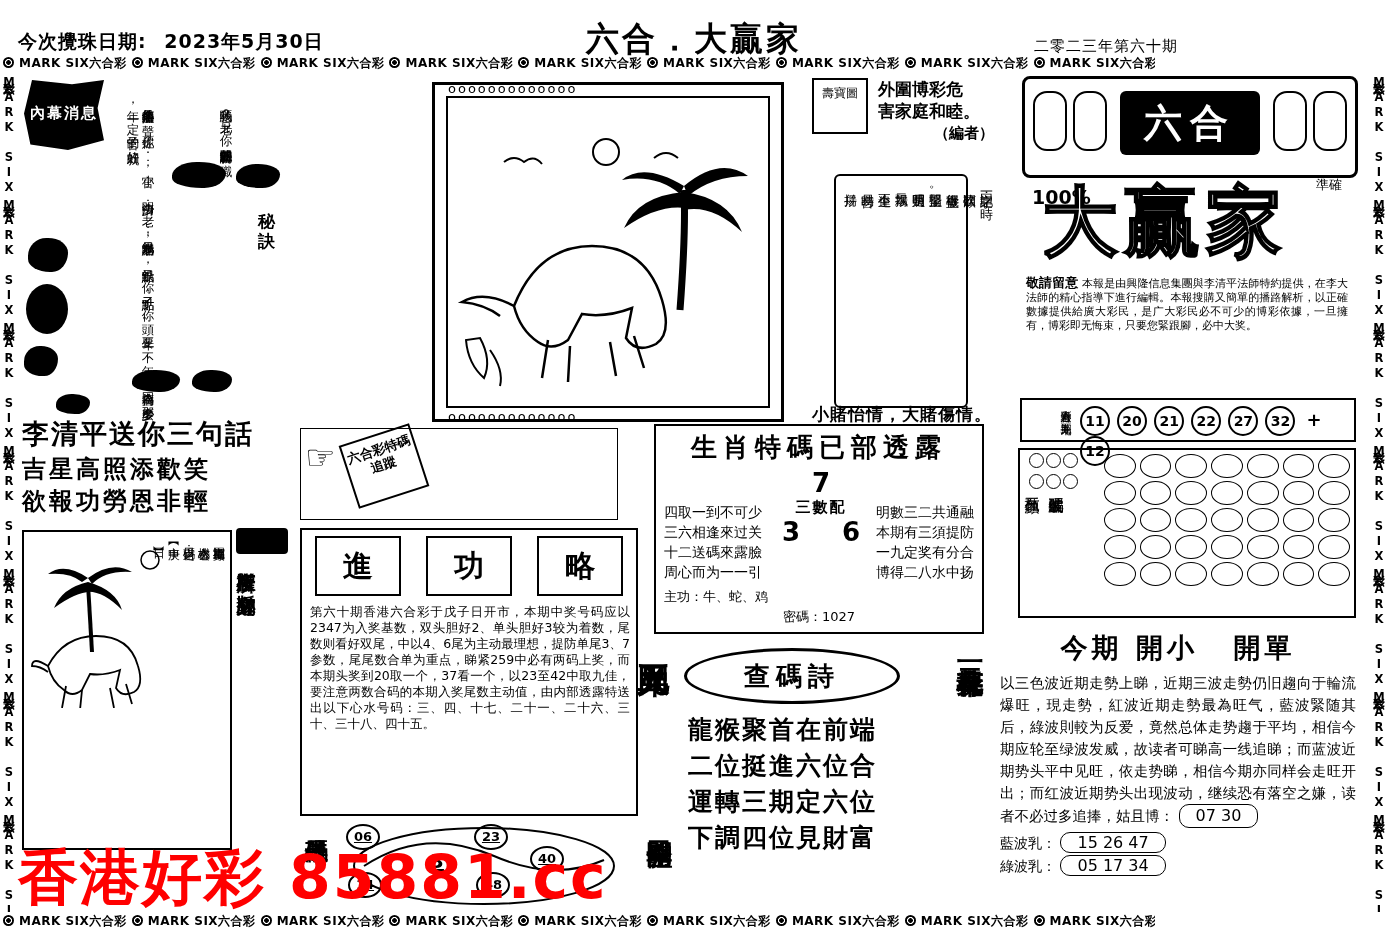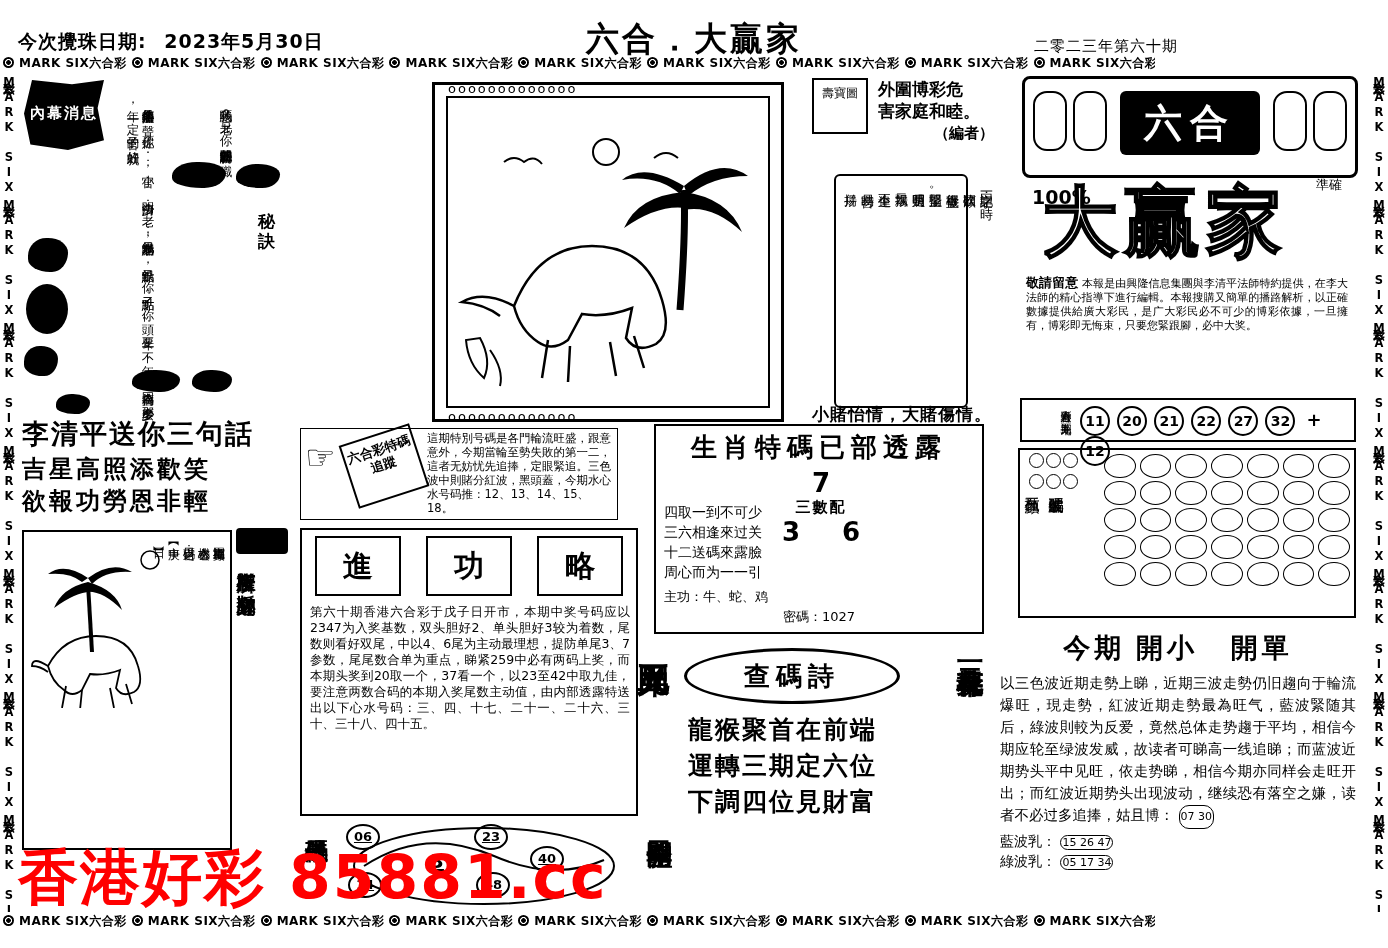--- a/index.html
+++ b/index.html
@@ -147,23 +147,23 @@
   #chama{left:684px;top:648px;width:250px;height:60px;}
   #chama .oval{width:210px;height:50px;border:3px solid #000;border-radius:50%;
      text-align:center;line-height:50px;font-size:26px;font-weight:bold;letter-spacing:6px;}
   #chamapoem{left:688px;top:712px;width:250px;height:190px;font-size:25px;font-weight:bold;line-height:36px;letter-spacing:2px;}
 
   
   #qingcao{left:946px;top:648px;width:44px;height:260px;font-size:27px;font-weight:bold;line-height:40px;}
 
   
   #analysis{left:1000px;top:630px;width:356px;height:272px;}
-  #analysis .title{font-size:27px;font-weight:bold;letter-spacing:4px;text-align:center;font-family:Liberation Serif, serif;}
+  #analysis .title{font-size:27px;font-weight:bold;letter-spacing:4px;text-align:center;}
   #analysis .body{margin-top:6px;font-size:14.5px;line-height:22px;text-align:justify;}
-  #analysis .tag{display:inline-block;border:1.5px solid #000;border-radius:10px;padding:0 1px;font-size:11px;}
+  #analysis .tag{display:inline-block;border:1.5px solid #000;border-radius:10px;padding:0 16px;font-size:16px;}
 
   
   #zuijia{left:300px;top:820px;width:330px;height:90px;}
   #zuijia .v{position:absolute;left:4px;top:2px;font-size:23px;font-weight:bold;line-height:26px;}
   #zuijia .circ{position:absolute;width:30px;height:22px;border:2px solid #000;border-radius:50%;
      text-align:center;line-height:22px;font-size:13px;font-weight:bold;text-decoration:underline;}
 
   
   #quankou{left:566px;top:822px;width:110px;height:90px;font-size:26px;font-weight:bold;line-height:32px;}
 
@@ -382,21 +382,20 @@
   </div>
 
   <div class="box" id="fanban">
     <div style="width:52px;height:26px;background:#000;border-radius:4px;"></div>
     <div class="t vt" style="height:90px;margin-top:4px;">版權所有 翻版必究</div>
   </div>
 
   <div class="box bd1" id="special">
     <div class="hand">☞</div>
     <div class="stamp">六合彩特碼追蹤</div>
-    <div class="txt">這期特別号碼是各門輪流旺盛，跟意意外，今期當輪至勢失敗的第一二，這者无妨忧先追捧，定眼緊追。三色波中則賭分紅波，黑頭蓋，今期水心水号码推：12、13、14、15、18。</div>
   </div>
 
   <div class="box bd" id="jgl">
     <div class="bignum">
       <div>進</div>
       <div>功</div>
       <div>略</div>
     </div>
     <div class="body">第六十期香港六合彩于戊子日开市，本期中奖号码应以2347为入奖基数，双头胆好2、单头胆好3较为着数，尾数则看好双尾，中以4、6尾为主动最理想，提防单尾3、7参数，尾尾数合单为重点，睇紧259中必有两码上奖，而本期头奖到20取一个，37看一个，以23至42中取九佳，要注意两数合码的本期入奖尾数主动值，由内部透露特送出以下心水号码：三、四、十七、二十一、二十六、三十、三十八、四十五。</div>
   </div>
@@ -412,31 +411,38 @@
         <span class="big">3</span>
         <span class="big">6</span>
       </div>
     </div>
     <div class="lcol">
       <div>四取一到不可少</div>
       <div>三六相逢來过关</div>
       <div>十二送碼來露臉</div>
       <div>周心而为一一引</div>
     </div>
+    <div class="rcol">
+      <div>明數三二共通融</div>
+      <div>本期有三須提防</div>
+      <div>一九定奖有分合</div>
+      <div>博得二八水中扬</div>
+    </div>
     <div style="position:absolute;left:8px;bottom:26px;font-size:13px;font-family:Liberation Serif, serif;">主功：牛、蛇、鸡</div>
     <div class="foot">
       <span>密碼：</span><span>1027</span>
     </div>
   </div>
 
   <div class="box" id="chama">
     <div class="oval">查碼詩</div>
   </div>
   <div class="box" id="chamapoem">
     <div>龍猴聚首在前端</div>
+    <div>二位挺進六位合</div>
     <div>運轉三期定六位</div>
     <div>下調四位見財富</div>
   </div>
 
   <div class="box vt" id="qingcao">一棵青草二朵花</div>
 
   <div class="box" id="analysis">
     <div class="title">
       <span>今期 開小</span>
       <span style="margin-left:22px;">開單</span>

